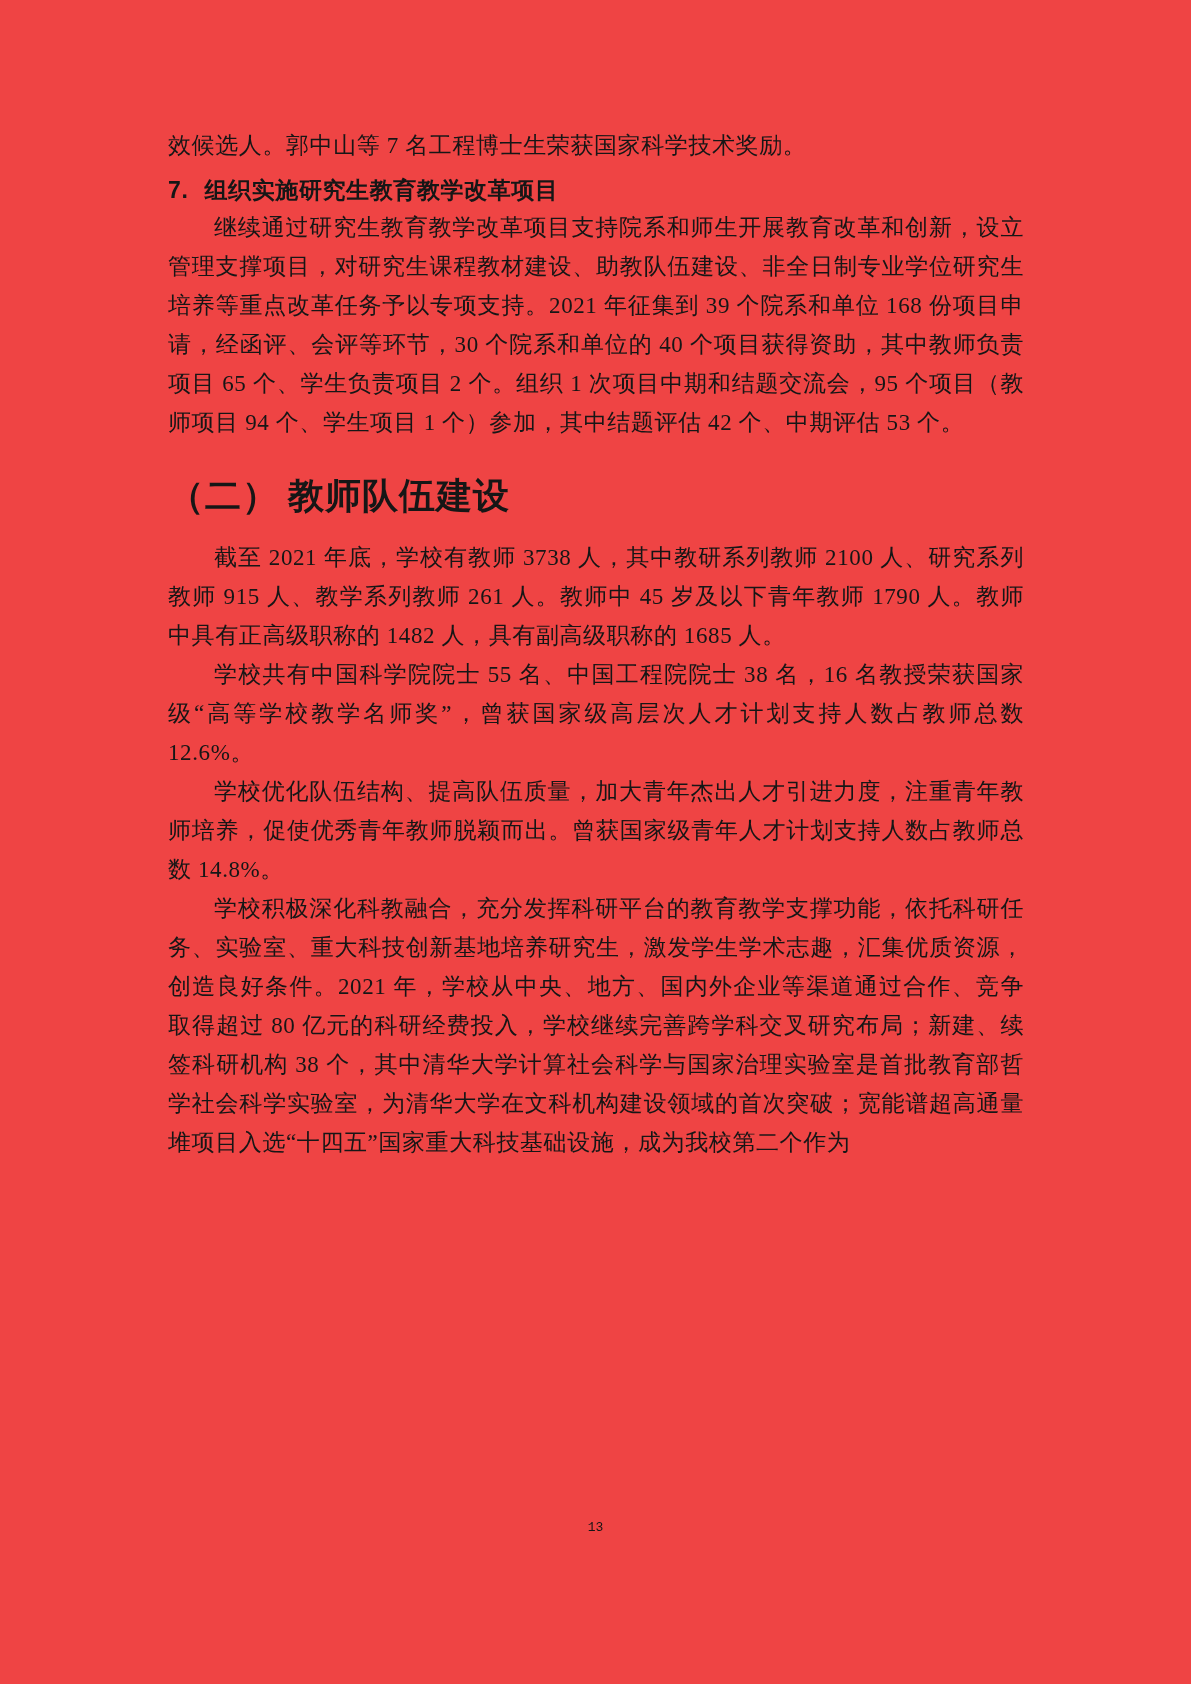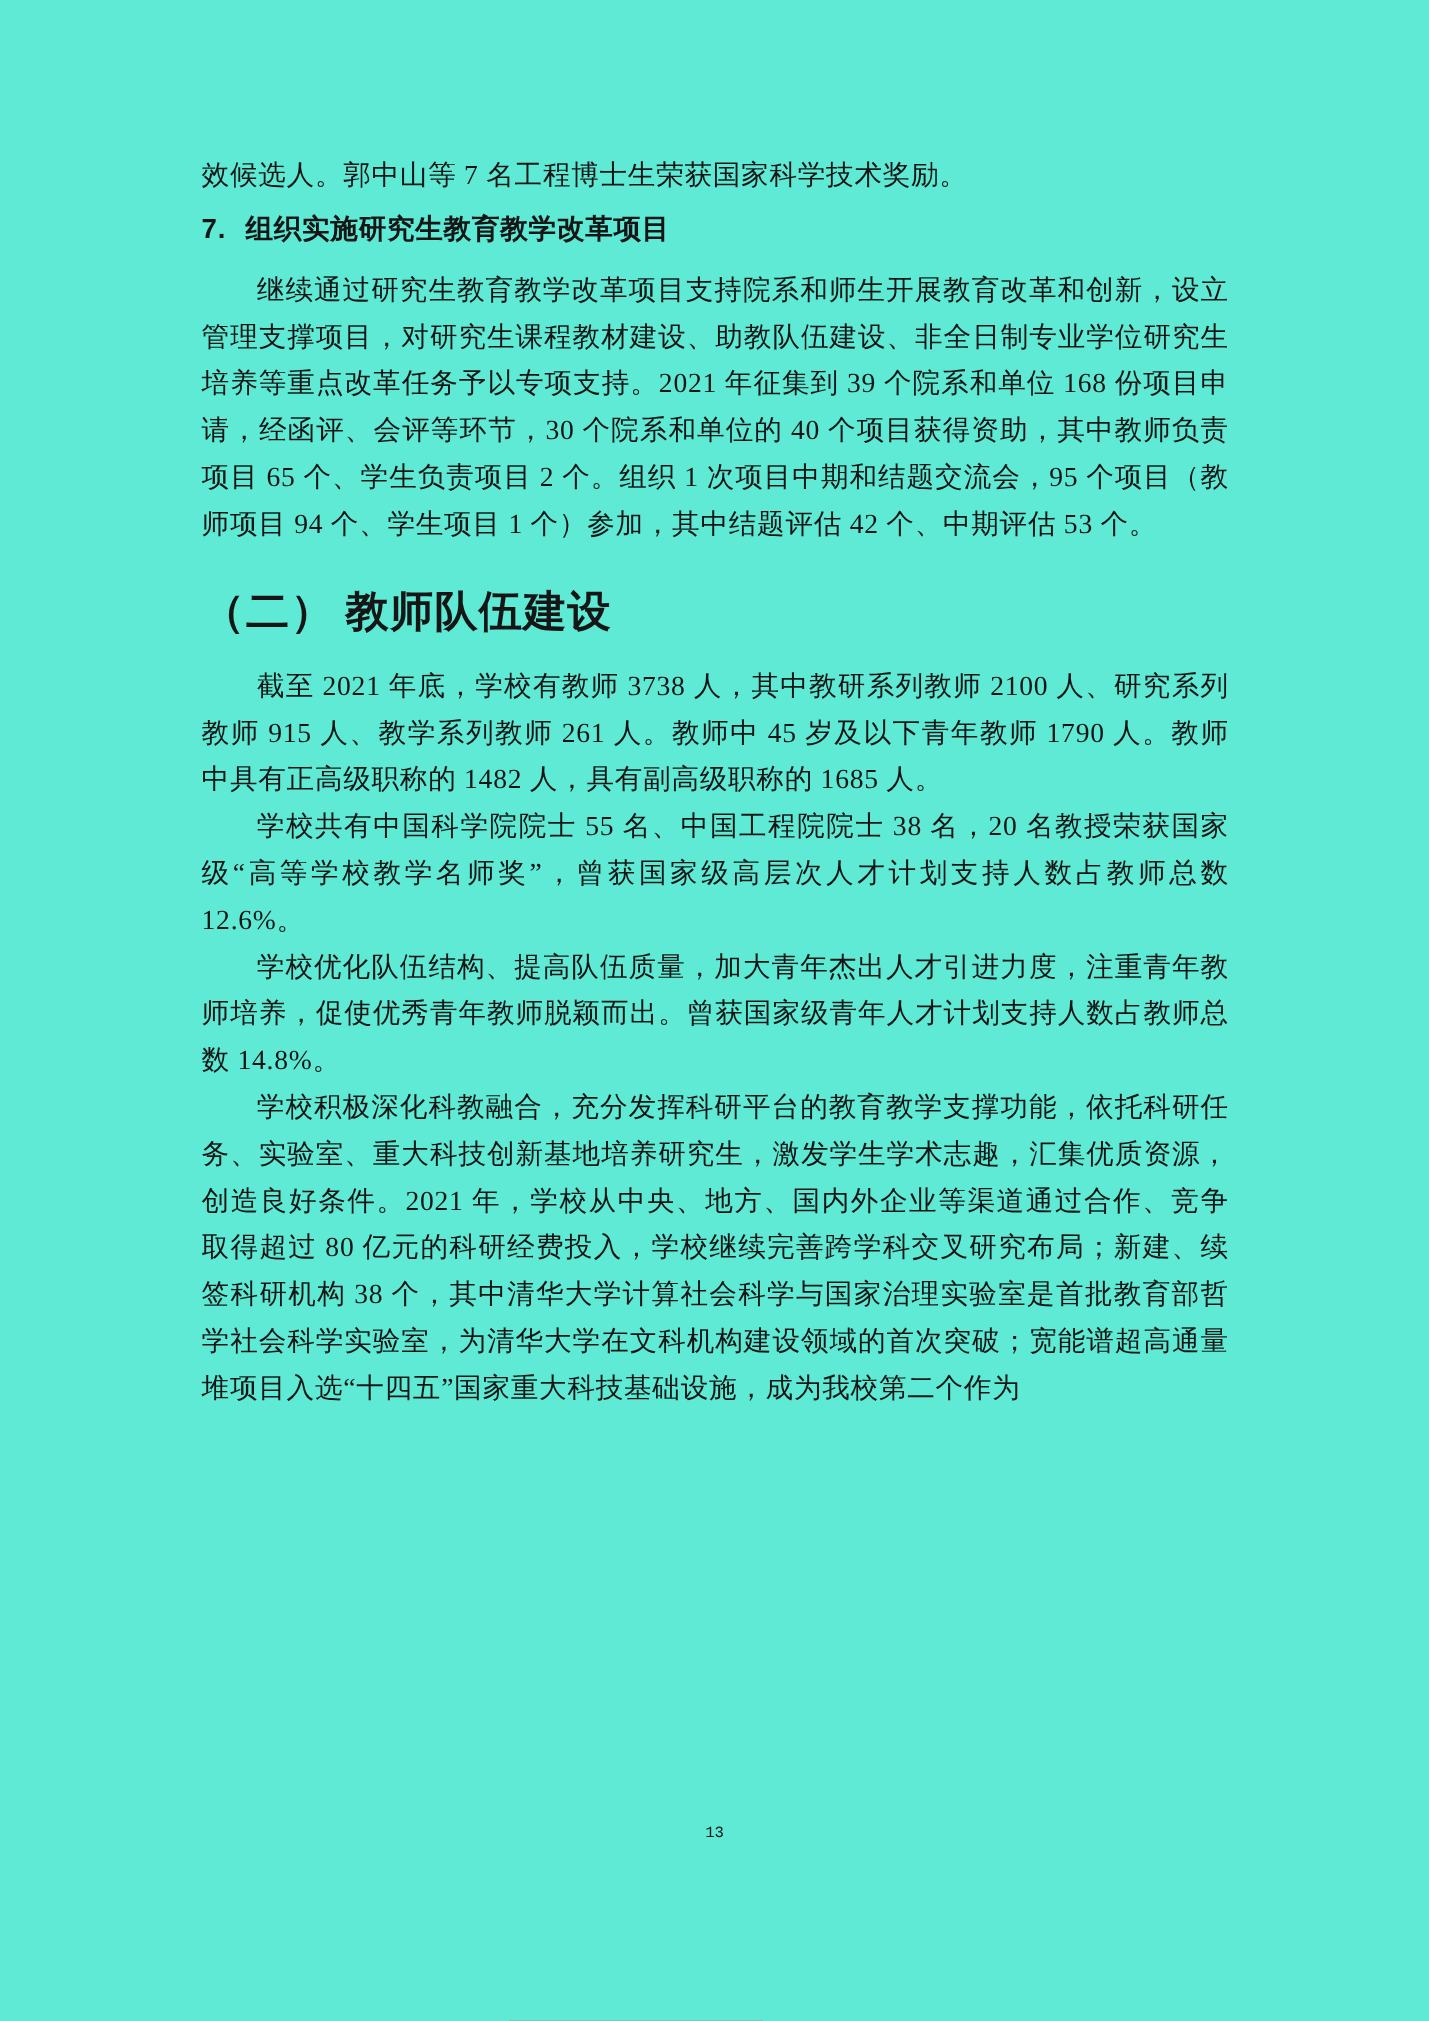--- a/index.html
+++ b/index.html
@@ -5,21 +5,21 @@
   html, body {
     margin: 0;
     padding: 0;
     background: #9a9a9a;
   }
   .page {
     position: relative;
     width: 1191px;
     height: 1684px;
     margin: 0 auto;
-    background: #5eead4;
+    background: #ef4444;
     overflow: hidden;
     color: #161616;
   }
   .content {
     position: absolute;
     left: 168px;
     top: 126px;
     width: 856px;
   }
   p.body {
@@ -29,21 +29,21 @@
     line-height: 39px;
     letter-spacing: 0.6px;
     text-align: justify;
     text-indent: 2em;
     color: #161616;
   }
   p.body.no-indent {
     text-indent: 0;
   }
   .sub-heading {
-    margin: 9px 0 16px 0;
+    margin: 9px 0 2px 0;
     font-family: "Liberation Sans", "DejaVu Sans", sans-serif;
     font-weight: bold;
     font-size: 23px;
     line-height: 32px;
     letter-spacing: 0.6px;
     color: #161616;
   }
   .sub-heading .sub-num {
     margin-right: 0.7em;
   }
@@ -84,21 +84,21 @@
 
     <p class="body">继续通过研究生教育教学改革项目支持院系和师生开展教育改革和创新，设立管理支撑项目，对研究生课程教材建设、助教队伍建设、非全日制专业学位研究生培养等重点改革任务予以专项支持。2021 年征集到 39 个院系和单位 168 份项目申请，经函评、会评等环节，30 个院系和单位的 40 个项目获得资助，其中教师负责项目 65 个、学生负责项目 2 个。组织 1 次项目中期和结题交流会，95 个项目（教师项目 94 个、学生项目 1 个）参加，其中结题评估 42 个、中期评估 53 个。</p>
 
     <h2 class="section-heading">
       <span>（二）</span><span class="section-title">教师队伍建设</span>
     </h2>
 
 
     <p class="body">截至 2021 年底，学校有教师 3738 人，其中教研系列教师 2100 人、研究系列教师 915 人、教学系列教师 261 人。教师中 45 岁及以下青年教师 1790 人。教师中具有正高级职称的 1482 人，具有副高级职称的 1685 人。</p>
 
-    <p class="body">学校共有中国科学院院士 55 名、中国工程院院士 38 名，20 名教授荣获国家级“高等学校教学名师奖”，曾获国家级高层次人才计划支持人数占教师总数 12.6%。</p>
+    <p class="body">学校共有中国科学院院士 55 名、中国工程院院士 38 名，16 名教授荣获国家级“高等学校教学名师奖”，曾获国家级高层次人才计划支持人数占教师总数 12.6%。</p>
 
     <p class="body">学校优化队伍结构、提高队伍质量，加大青年杰出人才引进力度，注重青年教师培养，促使优秀青年教师脱颖而出。曾获国家级青年人才计划支持人数占教师总数 14.8%。</p>
 
 
 
     <p class="body">学校积极深化科教融合，充分发挥科研平台的教育教学支撑功能，依托科研任务、实验室、重大科技创新基地培养研究生，激发学生学术志趣，汇集优质资源，创造良好条件。2021 年，学校从中央、地方、国内外企业等渠道通过合作、竞争取得超过 80 亿元的科研经费投入，学校继续完善跨学科交叉研究布局；新建、续签科研机构 38 个，其中清华大学计算社会科学与国家治理实验室是首批教育部哲学社会科学实验室，为清华大学在文科机构建设领域的首次突破；宽能谱超高通量堆项目入选“十四五”国家重大科技基础设施，成为我校第二个作为</p>
 
   </div>
 
   <div class="page-number">13</div>

